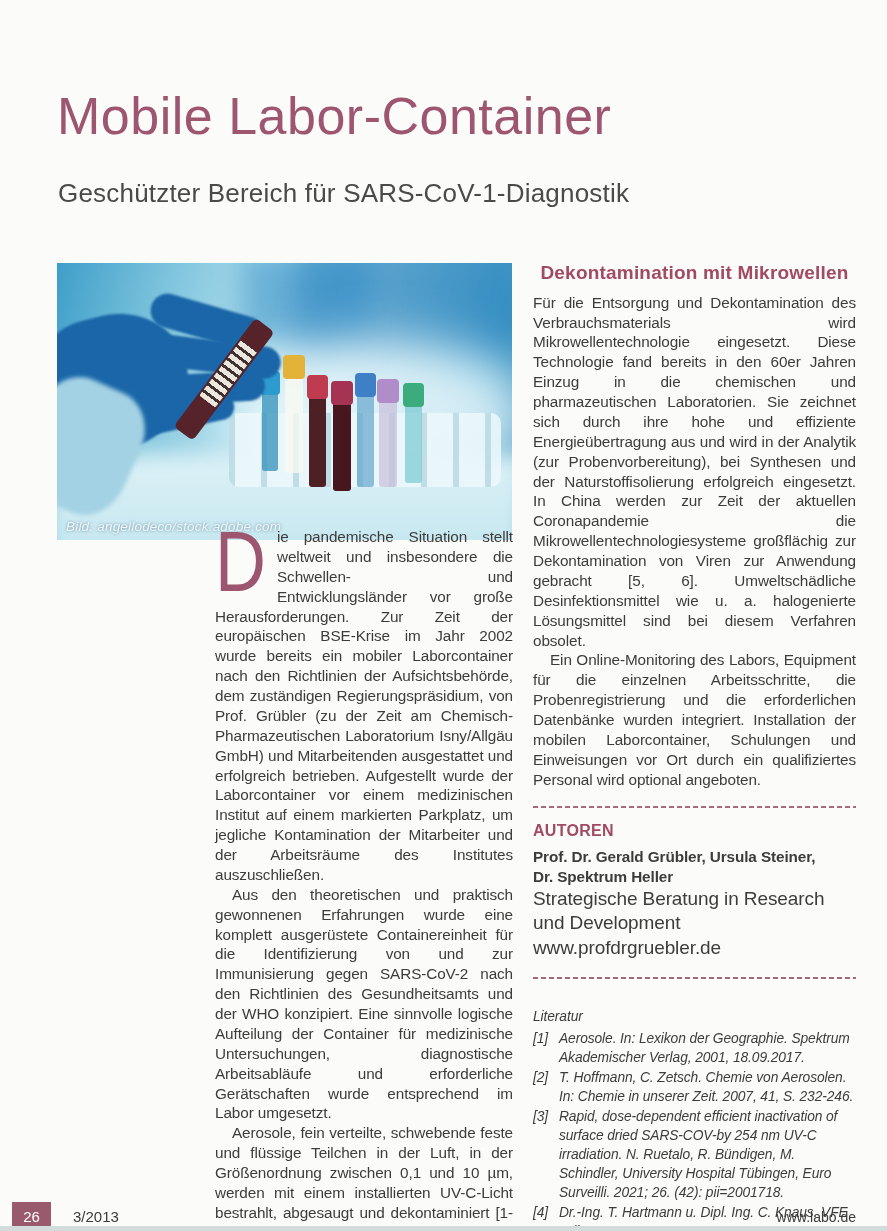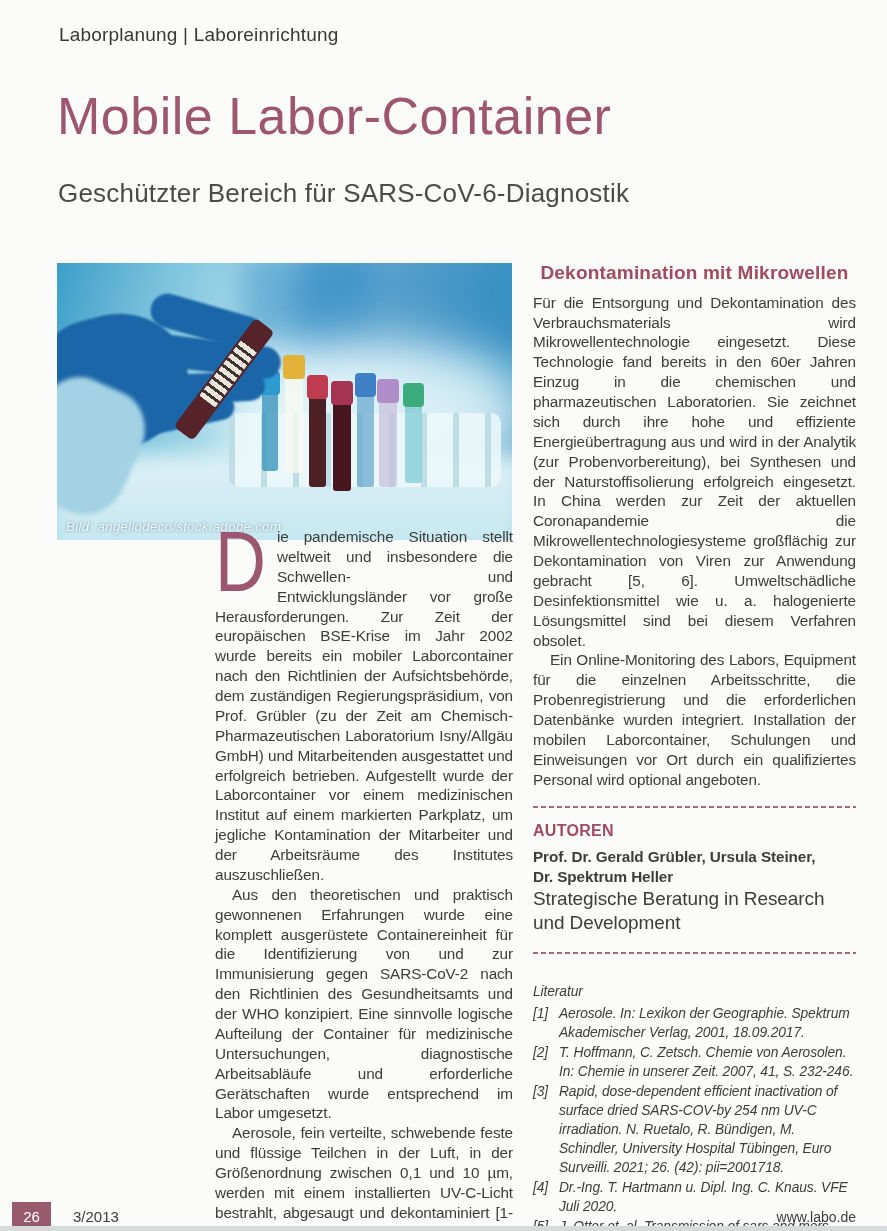--- a/index.html
+++ b/index.html
@@ -63,23 +63,22 @@
               color:#fff;font-size:15px;display:flex;align-items:center;justify-content:center;}
   .issue{position:absolute;left:73px;top:1208px;font-size:15px;color:#3b3b3b;}
   .site{position:absolute;right:31px;top:1209px;font-size:14px;color:#3b3b3b;}
   .scan-strip{position:absolute;left:0;bottom:0;width:887px;height:5px;background:#d3dcda;}
 </style>
 </head>
 <body>
 
 <div class="page">
 
-  <div class="kicker">Laborplanung | Laboreinrichtung</div>
   <h1 class="title">Mobile Labor-Container</h1>
-  <h2 class="subtitle">Geschützter Bereich für SARS-CoV-6-Diagnostik</h2>
+  <h2 class="subtitle">Geschützter Bereich für SARS-CoV-1-Diagnostik</h2>
 
   <div class="photo">
     <div class="decor ph-blob-tr"></div>
     <div class="decor ph-blob-tr2"></div>
     <div class="decor ph-light"></div>
     <div class="decor ph-bench"></div>
     <div class="decor rack"></div>
 
     <div class="tube" style="left:228px;top:92px;width:18px;height:118px;background:rgba(250,250,240,.75);">
         <span class="cap" style="width:22px;background:#e2b338;"></span>
@@ -130,20 +129,21 @@
     <p class="indent">Ein Online-Monitoring des Labors, Equipment für die einzelnen Arbeitsschritte, die Probenregistrierung und die erforderlichen Datenbänke wurden integriert. Installation der mobilen Laborcontainer, Schulungen und Einweisungen vor Ort durch ein qualifiziertes Personal wird optional angeboten.</p>
 
     <div class="divider"></div>
 
     <div class="authors">
       <div class="a-head">AUTOREN</div>
       <div class="a-name">Prof. Dr. Gerald Grübler, Ursula Steiner,</div>
       <div class="a-name">Dr. Spektrum Heller</div>
       <div class="a-line">Strategische Beratung in Research</div>
       <div class="a-line">und Development</div>
+      <div class="a-line">www.profdrgruebler.de</div>
     </div>
 
     <div class="divider"></div>
 
     <div class="literature">
       <div class="lit-head">Literatur</div>
       <div class="lit-item">
         <span class="lit-num">[1]</span>
         <span class="lit-text">Aerosole. In: Lexikon der Geographie. Spektrum Akademischer Verlag, 2001, 18.09.2017.</span>
       </div>

